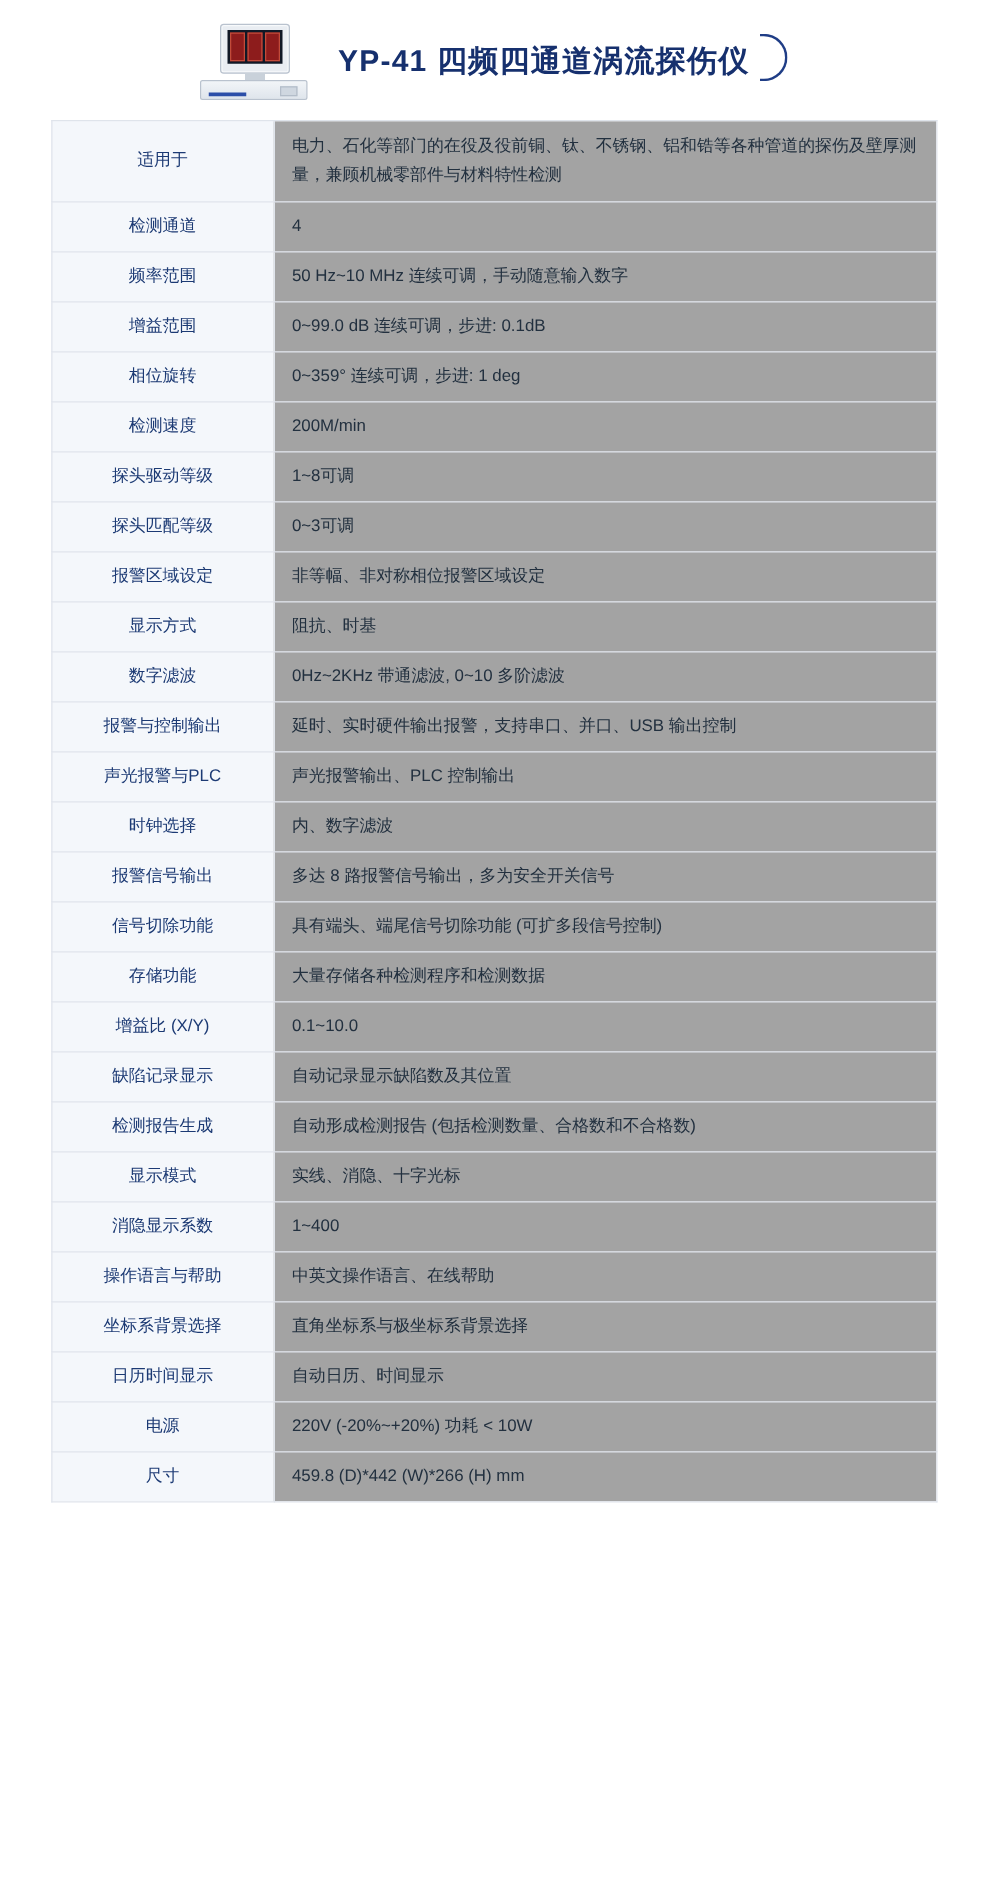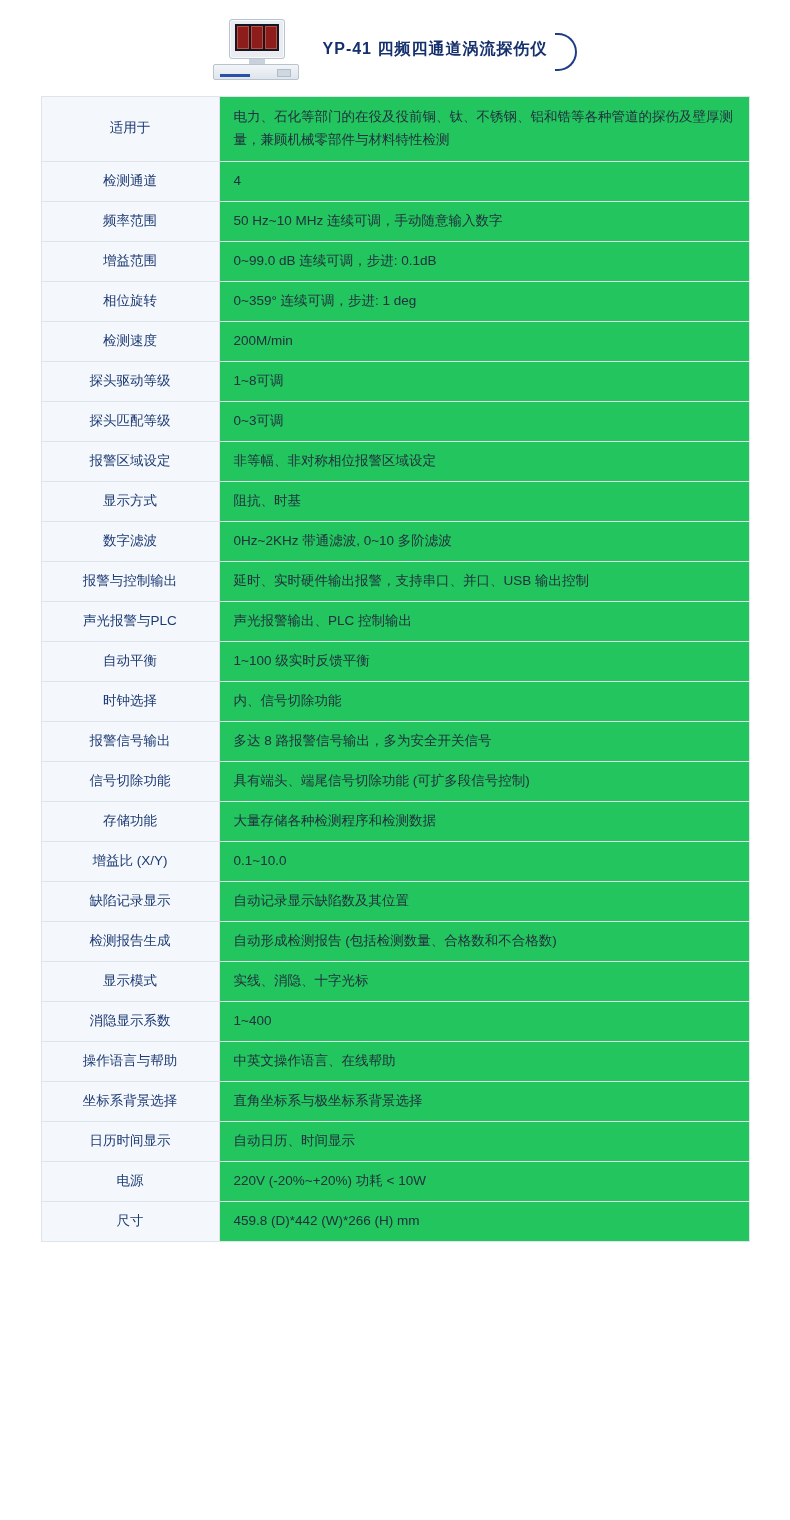--- a/index.html
+++ b/index.html
@@ -107,21 +107,21 @@
     position: absolute;
     right: 0;
     top: 2px;
     width: 22px;
     height: 38px;
     border: 2px solid #1f3d86;
     border-left: none;
     border-radius: 0 20px 20px 0;
   }
   .page-title {
-    font-size: 16px;
+    font-size: 24px;
     font-weight: bold;
     letter-spacing: 1px;
     color: #16306e;
     white-space: nowrap;
   }
 
   
   .spec-table {
     width: 708px;
     margin: 0 auto;
@@ -139,21 +139,21 @@
     vertical-align: middle;
   }
   .spec-table td.label {
     background: #f4f7fb;
     color: #1c3a74;
     text-align: center;
     padding: 9px 12px;
     font-weight: normal;
   }
   .spec-table td.value {
-    background: #22c55e;
+    background: #a3a3a3;
     color: #22303f;
     padding: 9px 14px;
   }
   .spec-table tr.tall td { height: 56px; }
   .spec-table tr td { height: 40px; }
   .spec-table td.value.multi { line-height: 1.7; }
 </style>
 </head>
 <body>
 
@@ -227,26 +227,22 @@
       </tr>
       <tr>
         <td class="label">报警与控制输出</td>
         <td class="value">延时、实时硬件输出报警，支持串口、并口、USB 输出控制</td>
       </tr>
       <tr>
         <td class="label">声光报警与PLC</td>
         <td class="value">声光报警输出、PLC 控制输出</td>
       </tr>
       <tr>
-        <td class="label">自动平衡</td>
-        <td class="value">1~100 级实时反馈平衡</td>
-      </tr>
-      <tr>
         <td class="label">时钟选择</td>
-        <td class="value">内、信号切除功能</td>
+        <td class="value">内、数字滤波</td>
       </tr>
       <tr>
         <td class="label">报警信号输出</td>
         <td class="value">多达 8 路报警信号输出，多为安全开关信号</td>
       </tr>
       <tr>
         <td class="label">信号切除功能</td>
         <td class="value">具有端头、端尾信号切除功能 (可扩多段信号控制)</td>
       </tr>
       <tr>

